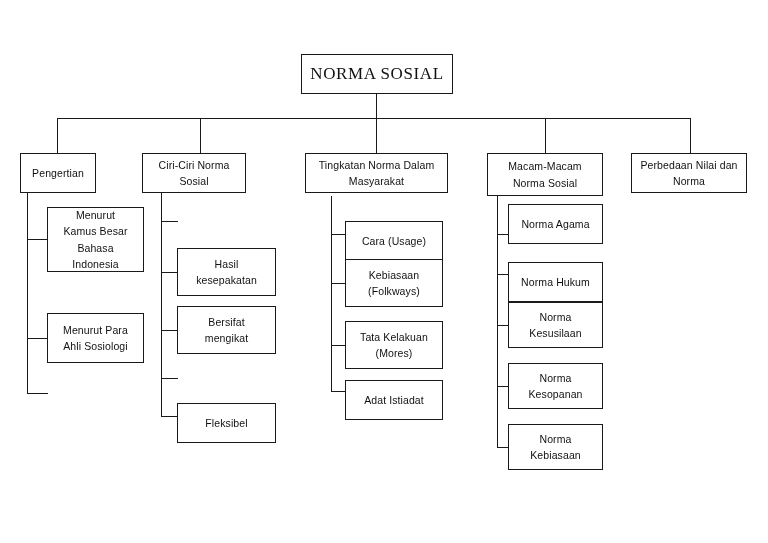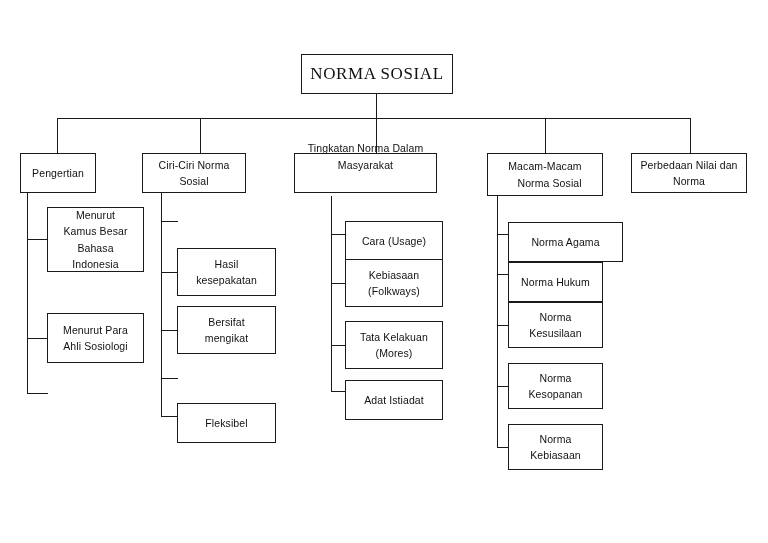--- a/index.html
+++ b/index.html
@@ -111,21 +111,21 @@
 kesepakatan</span>
   </div>
   <div class="node" style="left:177px; top:306px; width:99px; height:48px;">
     <span class="txt">Bersifat
 mengikat</span>
   </div>
   <div class="node" style="left:177px; top:403px; width:99px; height:27px;">
     <span class="txt">Fleksibel</span>
   </div>
 
-  <div class="node" style="left:294px; top:153px; width:143px; height:36px;align-items:flex-end;">
+  <div class="node" style="left:305px; top:153px; width:143px; height:36px;">
     <span class="txt">Tingkatan Norma Dalam
 Masyarakat</span>
   </div>
   <div class="line v" style="left:331px; top:196px; height:195px;"></div>
   <div class="line h" style="left:331px; top:234px; width:15px;"></div>
   <div class="line h" style="left:331px; top:283px; width:15px;"></div>
   <div class="line h" style="left:331px; top:345px; width:15px;"></div>
   <div class="line h" style="left:331px; top:391px; width:15px;"></div>
 
   <div class="node" style="left:345px; top:221px; width:98px; height:27px;">
@@ -136,32 +136,32 @@
 (Folkways)</span>
   </div>
   <div class="node" style="left:345px; top:321px; width:98px; height:48px;">
     <span class="txt">Tata Kelakuan
 (Mores)</span>
   </div>
   <div class="node" style="left:345px; top:380px; width:98px; height:23px;">
     <span class="txt">Adat Istiadat</span>
   </div>
 
-  <div class="node" style="left:487px; top:153px; width:116px; height:43px;text-align:right;">
+  <div class="node" style="left:487px; top:153px; width:116px; height:43px;">
     <span class="txt">Macam-Macam
 Norma Sosial</span>
   </div>
   <div class="line v" style="left:497px; top:196px; height:251px;"></div>
   <div class="line h" style="left:497px; top:234px; width:12px;"></div>
   <div class="line h" style="left:497px; top:274px; width:12px;"></div>
   <div class="line h" style="left:497px; top:325px; width:12px;"></div>
   <div class="line h" style="left:497px; top:386px; width:12px;"></div>
   <div class="line h" style="left:497px; top:447px; width:12px;"></div>
 
-  <div class="node" style="left:508px; top:222px; width:115px; height:25px;justify-content:center;">
+  <div class="node" style="left:508px; top:204px; width:95px; height:25px;justify-content:center;">
     <span class="txt">Norma Agama</span>
   </div>
   <div class="node" style="left:508px; top:262px; width:95px; height:25px;">
     <span class="txt">Norma Hukum</span>
   </div>
   <div class="node" style="left:508px; top:302px; width:95px; height:46px;">
     <span class="txt">Norma
 Kesusilaan</span>
   </div>
   <div class="node" style="left:508px; top:363px; width:95px; height:46px;">

